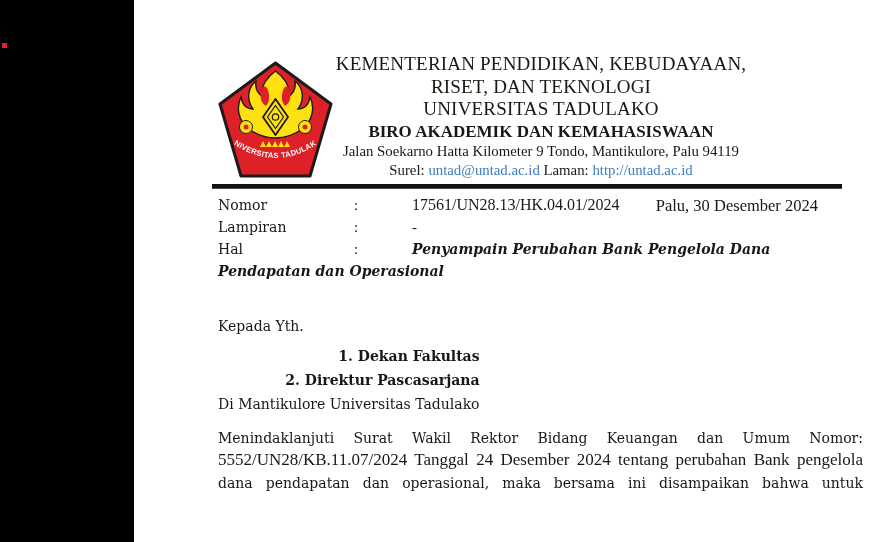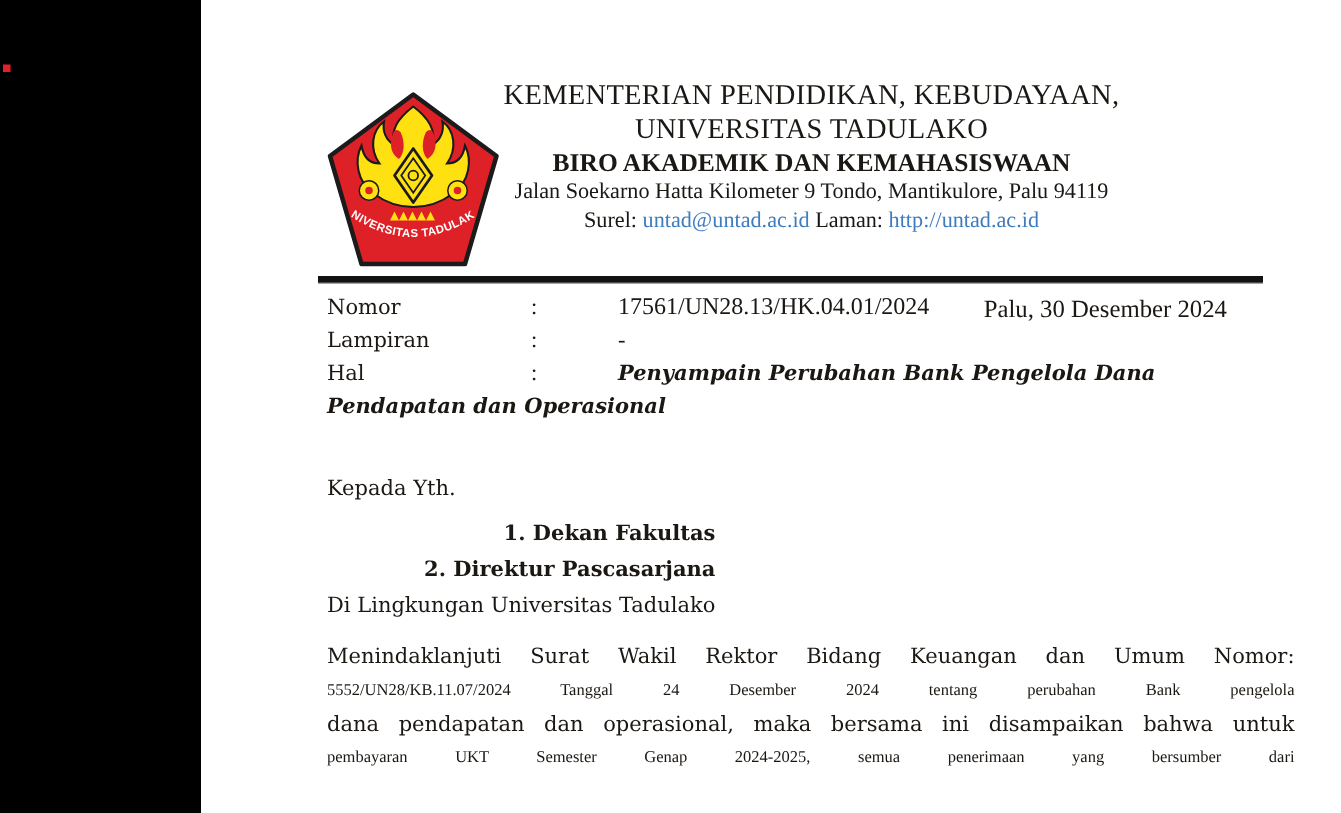--- a/index.html
+++ b/index.html
@@ -43,21 +43,21 @@
   
   .recipient{position:absolute;left:84px;top:314px;font-family:"DejaVu Serif", serif;font-size:14px;}
   .recipient .salutation{line-height:24px;margin-bottom:6px;}
   .recipient .addressee{line-height:24px;font-weight:bold;text-align:right;}
   .recipient .scope{line-height:24px;}
 
   
   .body-par{position:absolute;left:84px;top:427px;width:645px;}
   .bline{line-height:22.3px;}
   .font-a{font-family:"DejaVu Serif", serif;font-size:14px;}
-  .font-b{font-family:"Liberation Serif", serif;font-size:11px;}
+  .font-b{font-family:"Liberation Serif", serif;font-size:17px;}
   .just{text-align:justify;text-align-last:justify;}
 </style>
 </head>
 <body>
 
 <div class="black-bar">
   <div class="red-marker"></div>
 </div>
 
 <div class="page">
@@ -81,20 +81,21 @@
       <circle cx="60.5" cy="58" r="3.2" style="fill:var(--logo-yellow)" stroke="#1b1b1b" stroke-width="1.2"></circle>
       <path id="banner-arc" d="M20,86 Q60.5,112 101,86" fill="none"></path>
       <text font-size="7.6" font-weight="bold" fill="#ffffff" letter-spacing="0.3" font-family="Liberation Sans, sans-serif">
         <textPath href="#banner-arc" startOffset="50%" text-anchor="middle">UNIVERSITAS TADULAKO</textPath>
       </text>
     </svg>
   </div>
 
   <div class="lh-text">
     <div class="lh1">KEMENTERIAN PENDIDIKAN, KEBUDAYAAN,</div>
+    <div class="lh1">RISET, DAN TEKNOLOGI</div>
     <div class="lh1">UNIVERSITAS TADULAKO</div>
     <div class="lh-biro">BIRO AKADEMIK DAN KEMAHASISWAAN</div>
     <div class="lh-addr">Jalan Soekarno Hatta Kilometer 9 Tondo, Mantikulore, Palu 94119</div>
     <div class="lh-surel">
       <span>Surel:</span>
       <a href="#">untad@untad.ac.id</a>
       <span>Laman:</span>
       <a href="#">http://untad.ac.id</a>
     </div>
   </div>
@@ -119,23 +120,22 @@
     </div>
     <div class="subject subject2">Pendapatan dan Operasional</div>
   </div>
 
   <div class="dateline">Palu, 30 Desember 2024</div>
 
   <div class="recipient">
     <div class="salutation">Kepada Yth.</div>
     <div class="addressee">1. Dekan Fakultas</div>
     <div class="addressee">2. Direktur Pascasarjana</div>
-    <div class="scope">Di Lingkungan Universitas Tadulako</div>
+    <div class="scope">Di Mantikulore Universitas Tadulako</div>
   </div>
 
   <div class="body-par">
     <div class="bline font-a just">Menindaklanjuti Surat Wakil Rektor Bidang Keuangan dan Umum Nomor:</div>
     <div class="bline font-b just">5552/UN28/KB.11.07/2024 Tanggal 24 Desember 2024 tentang perubahan Bank pengelola</div>
     <div class="bline font-a just">dana pendapatan dan operasional, maka bersama ini disampaikan bahwa untuk</div>
-    <div class="bline font-b just">pembayaran UKT Semester Genap 2024-2025, semua penerimaan yang bersumber dari</div>
   </div>
 
 </div>
 
 </body></html>

